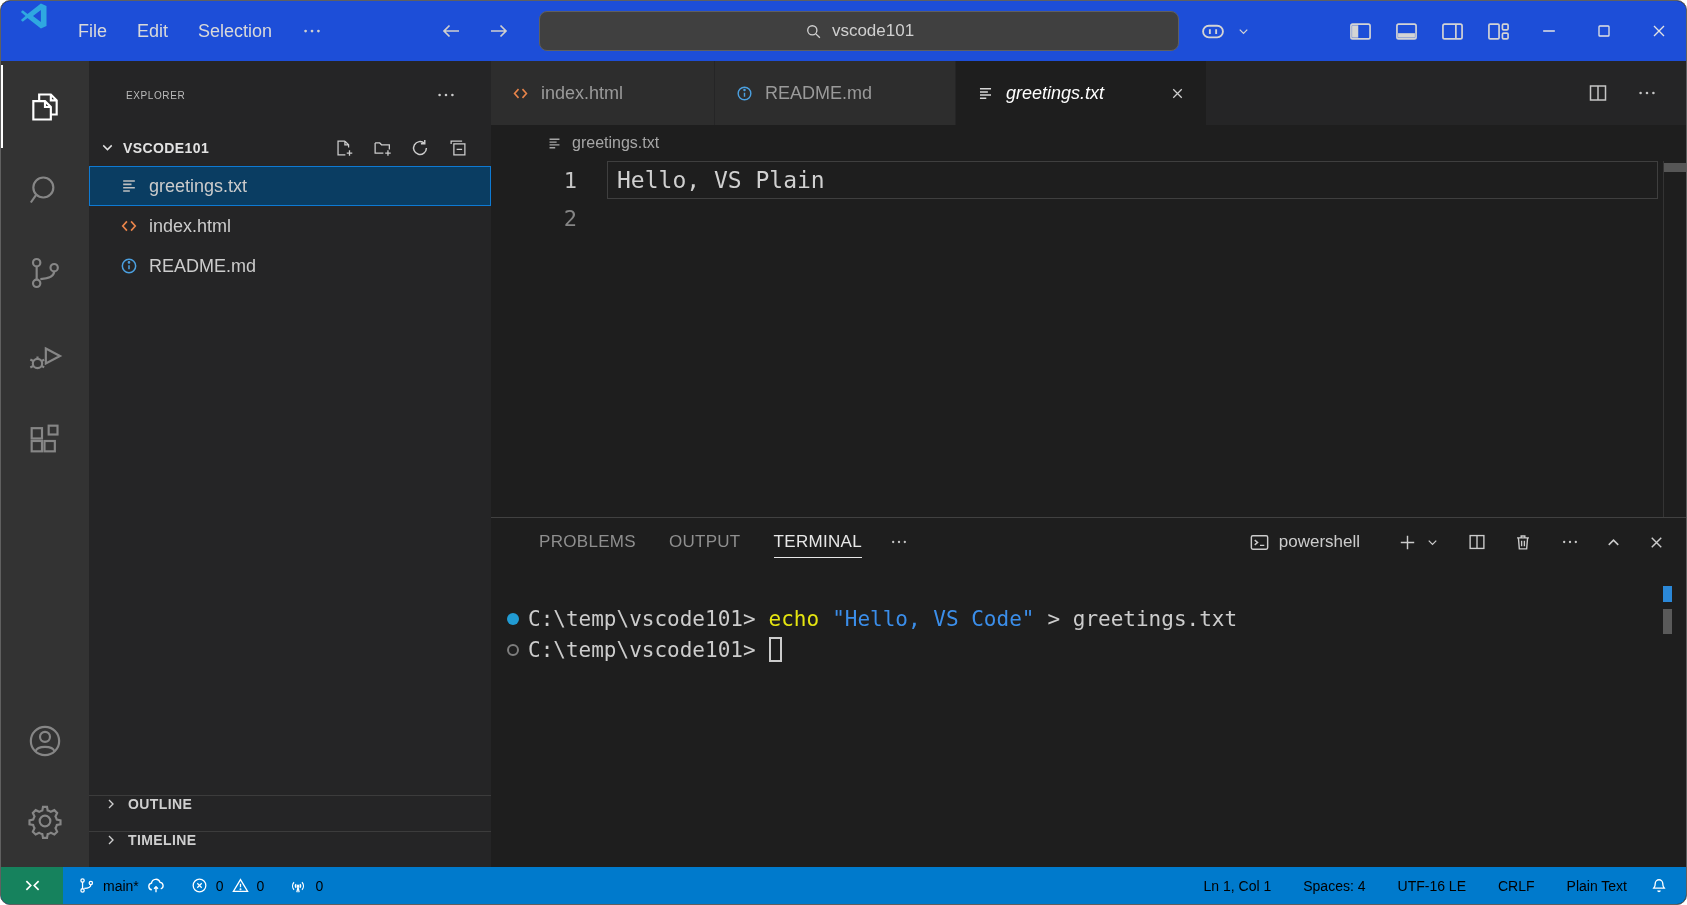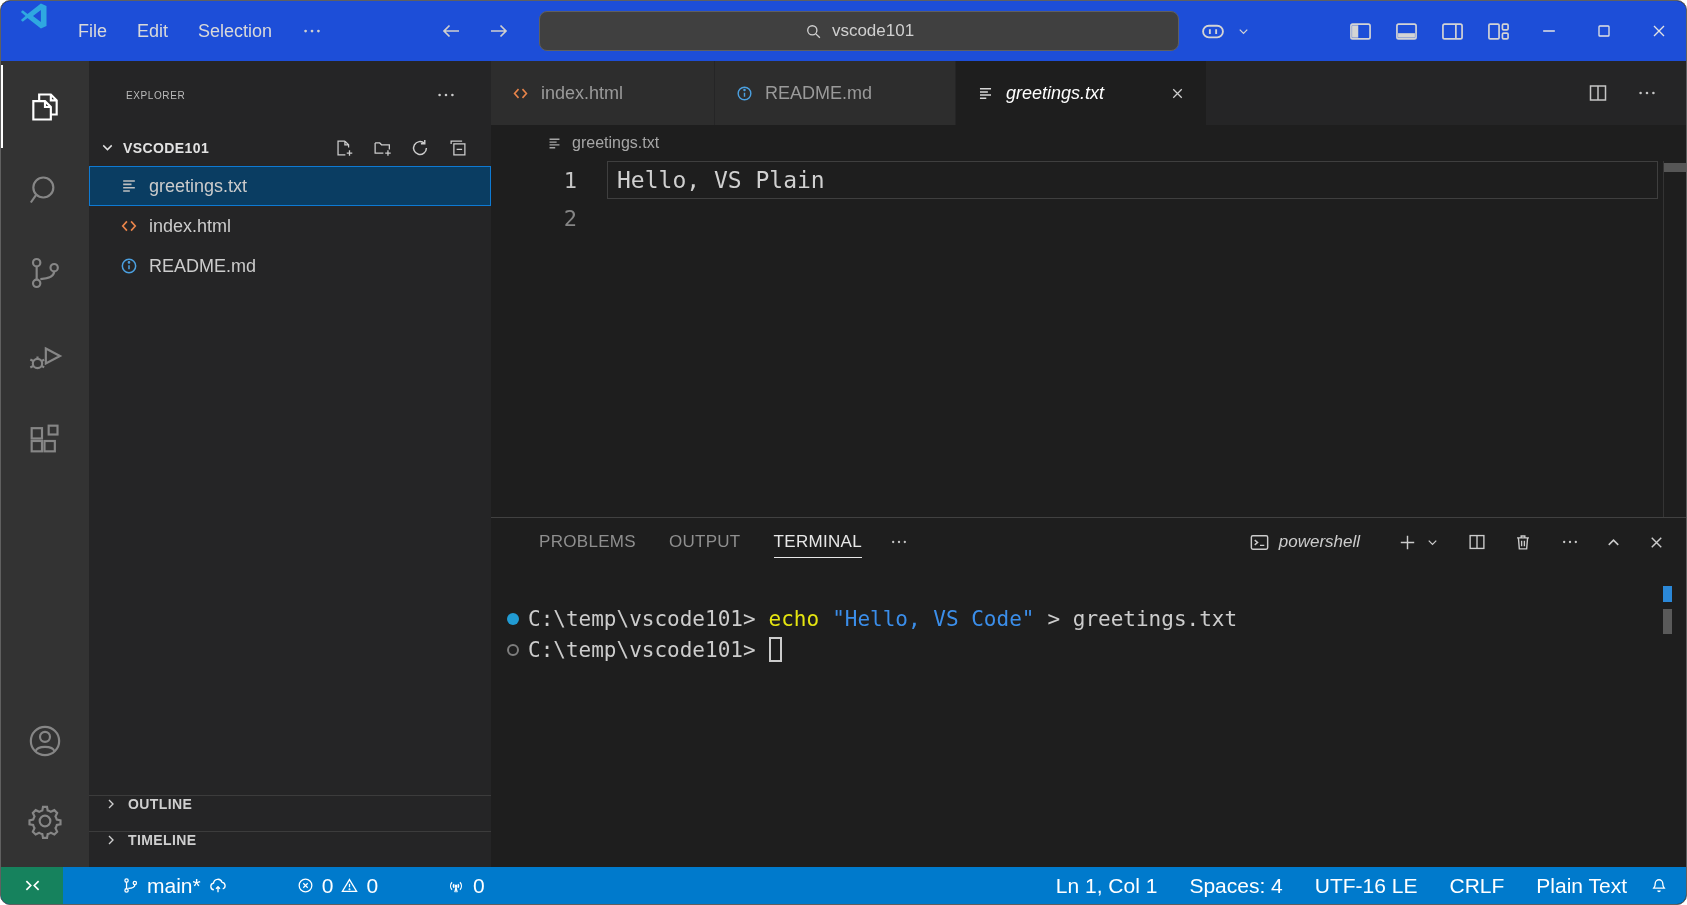--- a/index.html
+++ b/index.html
@@ -77,40 +77,40 @@
   .sb-slider { position: absolute; right: 0; top: 2px; width: 22px; height: 9px; background: #565656; }
 
   
   .panel { flex: 1; border-top: 1px solid #414141; display: flex; flex-direction: column; position: relative; min-height: 0; }
   .panel-header { height: 48px; flex: none; display: flex; align-items: center; padding-left: 48px; }
   .panel-tab { margin-right: 33px; font-size: 17px; letter-spacing: 0.3px; color: #8f8f8f; height: 48px; display: flex; align-items: center; position: relative; cursor: pointer; }
   .panel-tab.active { color: #e7e7e7; }
   .panel-tab.active::after { content: ""; position: absolute; left: 0; right: 0; bottom: 8px; height: 1px; background: #e7e7e7; }
   .panel-tabs-more { color: #c5c5c5; margin-left: -6px; }
   .panel-actions { margin-left: auto; display: flex; align-items: center; padding-right: 20px; color: #cccccc; }
-  .shell-label { font-size: 17px; margin-left: 8px; font-style: italic; }
+  .shell-label { font-size: 17px; margin-left: 8px; }
   .pa { display: flex; align-items: center; }
   .pa.plus { margin-left: 36px; } .pa.chev { margin-left: 6px; }
   .pa.split { margin-left: 26px; } .pa.trash { margin-left: 24px; }
   .pa.more { margin-left: 26px; } .pa.up { margin-left: 24px; } .pa.close { margin-left: 24px; }
 
   .terminal { padding: 37px 0 0 16px; font-family: "DejaVu Sans Mono", monospace; font-size: 21px; color: #cccccc; }
   .t-line { display: flex; align-items: center; height: 31px; }
   .t-dot { width: 12px; height: 12px; border-radius: 50%; margin-right: 9px; flex: none; }
   .t-dot.filled { background: #219bd3; }
   .t-dot.hollow { border: 2px solid #7d7d7d; }
   .t-cmd { color: #e5e510; margin-left: 13px; }
   .t-str { color: #3b8eea; margin-left: 13px; }
   .t-rest { margin-left: 13px; }
   .t-cursor { display: inline-block; width: 13px; height: 25px; border: 2px solid #cccccc; margin-left: 13px; }
   .t-marker-blue { position: absolute; right: 14px; top: 68px; width: 9px; height: 16px; background: #2b88d8; }
   .t-marker-gray { position: absolute; right: 14px; top: 91px; width: 9px; height: 25px; background: #5a5a5a; }
 
   
-  .statusbar { height: 37px; flex: none; background: #007acc; display: flex; align-items: center; color: #ffffff; font-size: 21px; gap: 44px; }
+  .statusbar { height: 37px; flex: none; background: #007acc; display: flex; align-items: center; color: #000000; font-size: 14px; }
   .remote { width: 62px; height: 37px; background: #16825d; display: flex; align-items: center; justify-content: center; flex: none; cursor: pointer; }
   .sb-item { display: flex; align-items: center; gap: 7px; padding: 0 12px; height: 37px; cursor: pointer; }
   .sb-item.branch { padding-left: 14px; }
   .sb-right { margin-left: auto; display: flex; align-items: center; }
   .sb-right .sb-item { padding: 0 16px; }
   .sb-right .sb-item.bell { padding: 0 17px 0 6px; }
 </style>
 </head>
 <body>
 

